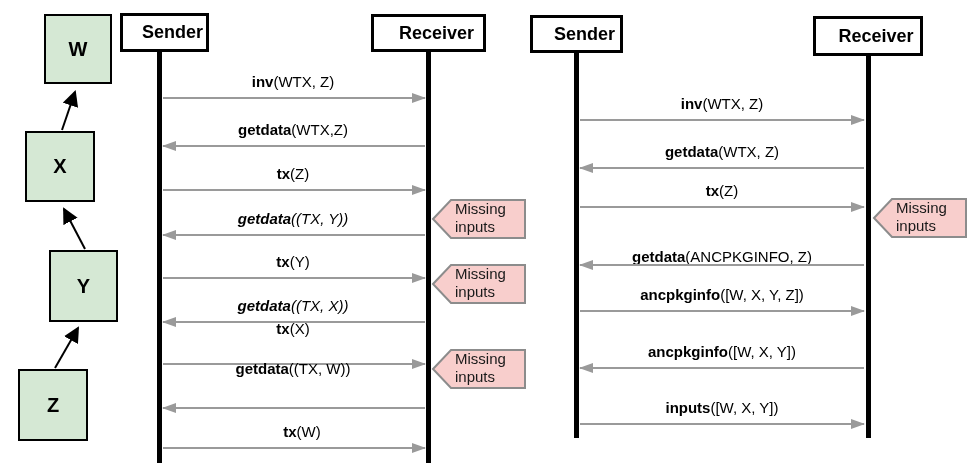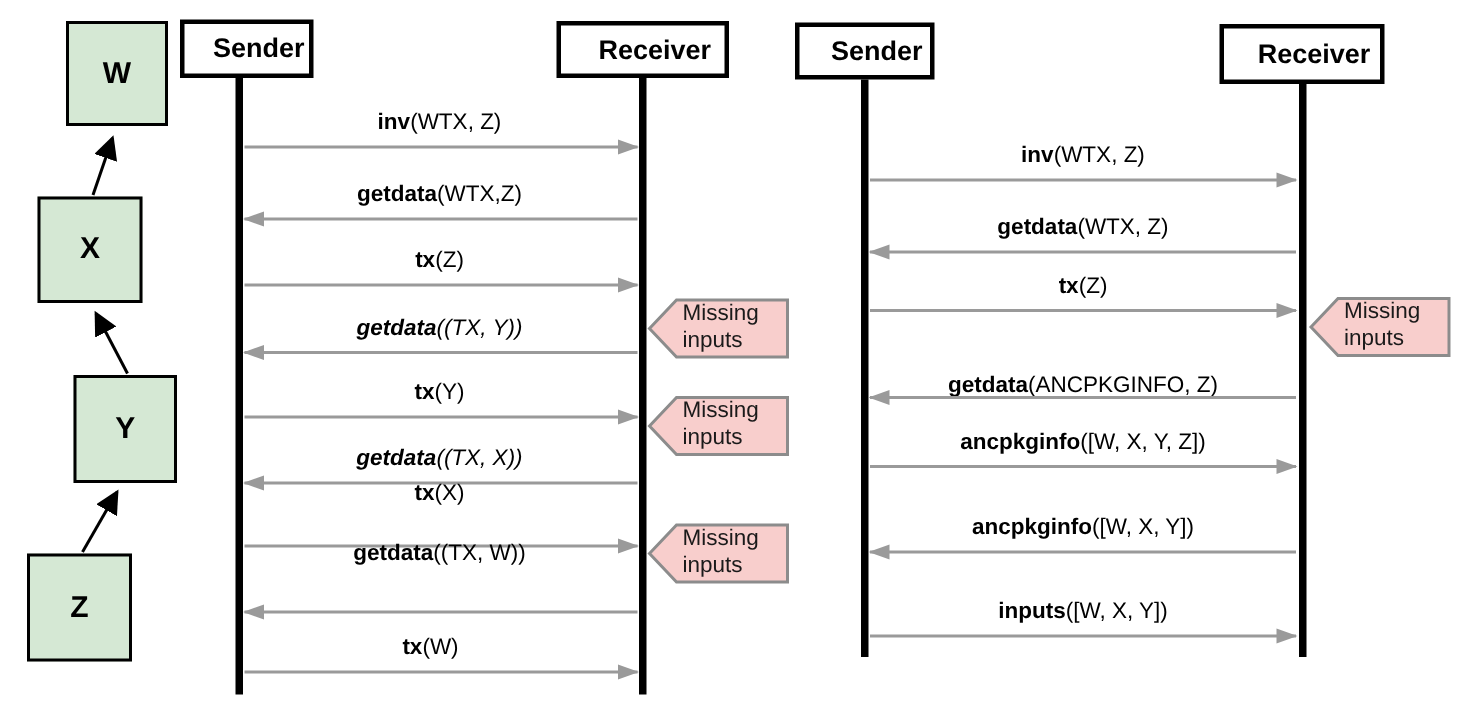--- a/index.html
+++ b/index.html
@@ -97,21 +97,21 @@
         <div class="head"></div>
       </div>
       <div class="msg-label" style="left: 293px; top: 320px;"><span class="msg-name">tx</span><span class="msg-args">(X)</span></div>
       <div class="msg-arrow dir-right" style="left: 163px; top: 363px; width: 262px;">
         <div class="head"></div>
       </div>
       <div class="msg-label" style="left: 293px; top: 360px;"><span class="msg-name">getdata</span><span class="msg-args">((TX, W))</span></div>
       <div class="msg-arrow dir-left" style="left: 163px; top: 407px; width: 262px;">
         <div class="head"></div>
       </div>
-      <div class="msg-label" style="left: 287px; top: 423px;"><span class="msg-name">tx</span><span class="msg-args">(W)</span></div>
+      <div class="msg-label" style="left: 302px; top: 423px;"><span class="msg-name">tx</span><span class="msg-args">(W)</span></div>
       <div class="msg-arrow dir-right" style="left: 163px; top: 447px; width: 262px;">
         <div class="head"></div>
       </div>
       <div class="missing-tag" style="left: 431px; top: 197px;">
         <svg width="97" height="44" viewBox="0 0 97 44">
           <polygon points="2,22 20,3 94,3 94,41 20,41" fill="#f8cecc" stroke="#8c8c8c" stroke-width="2"></polygon>
         </svg>
         <div class="tag-text">
           <div>Missing</div>
           <div>inputs</div>

